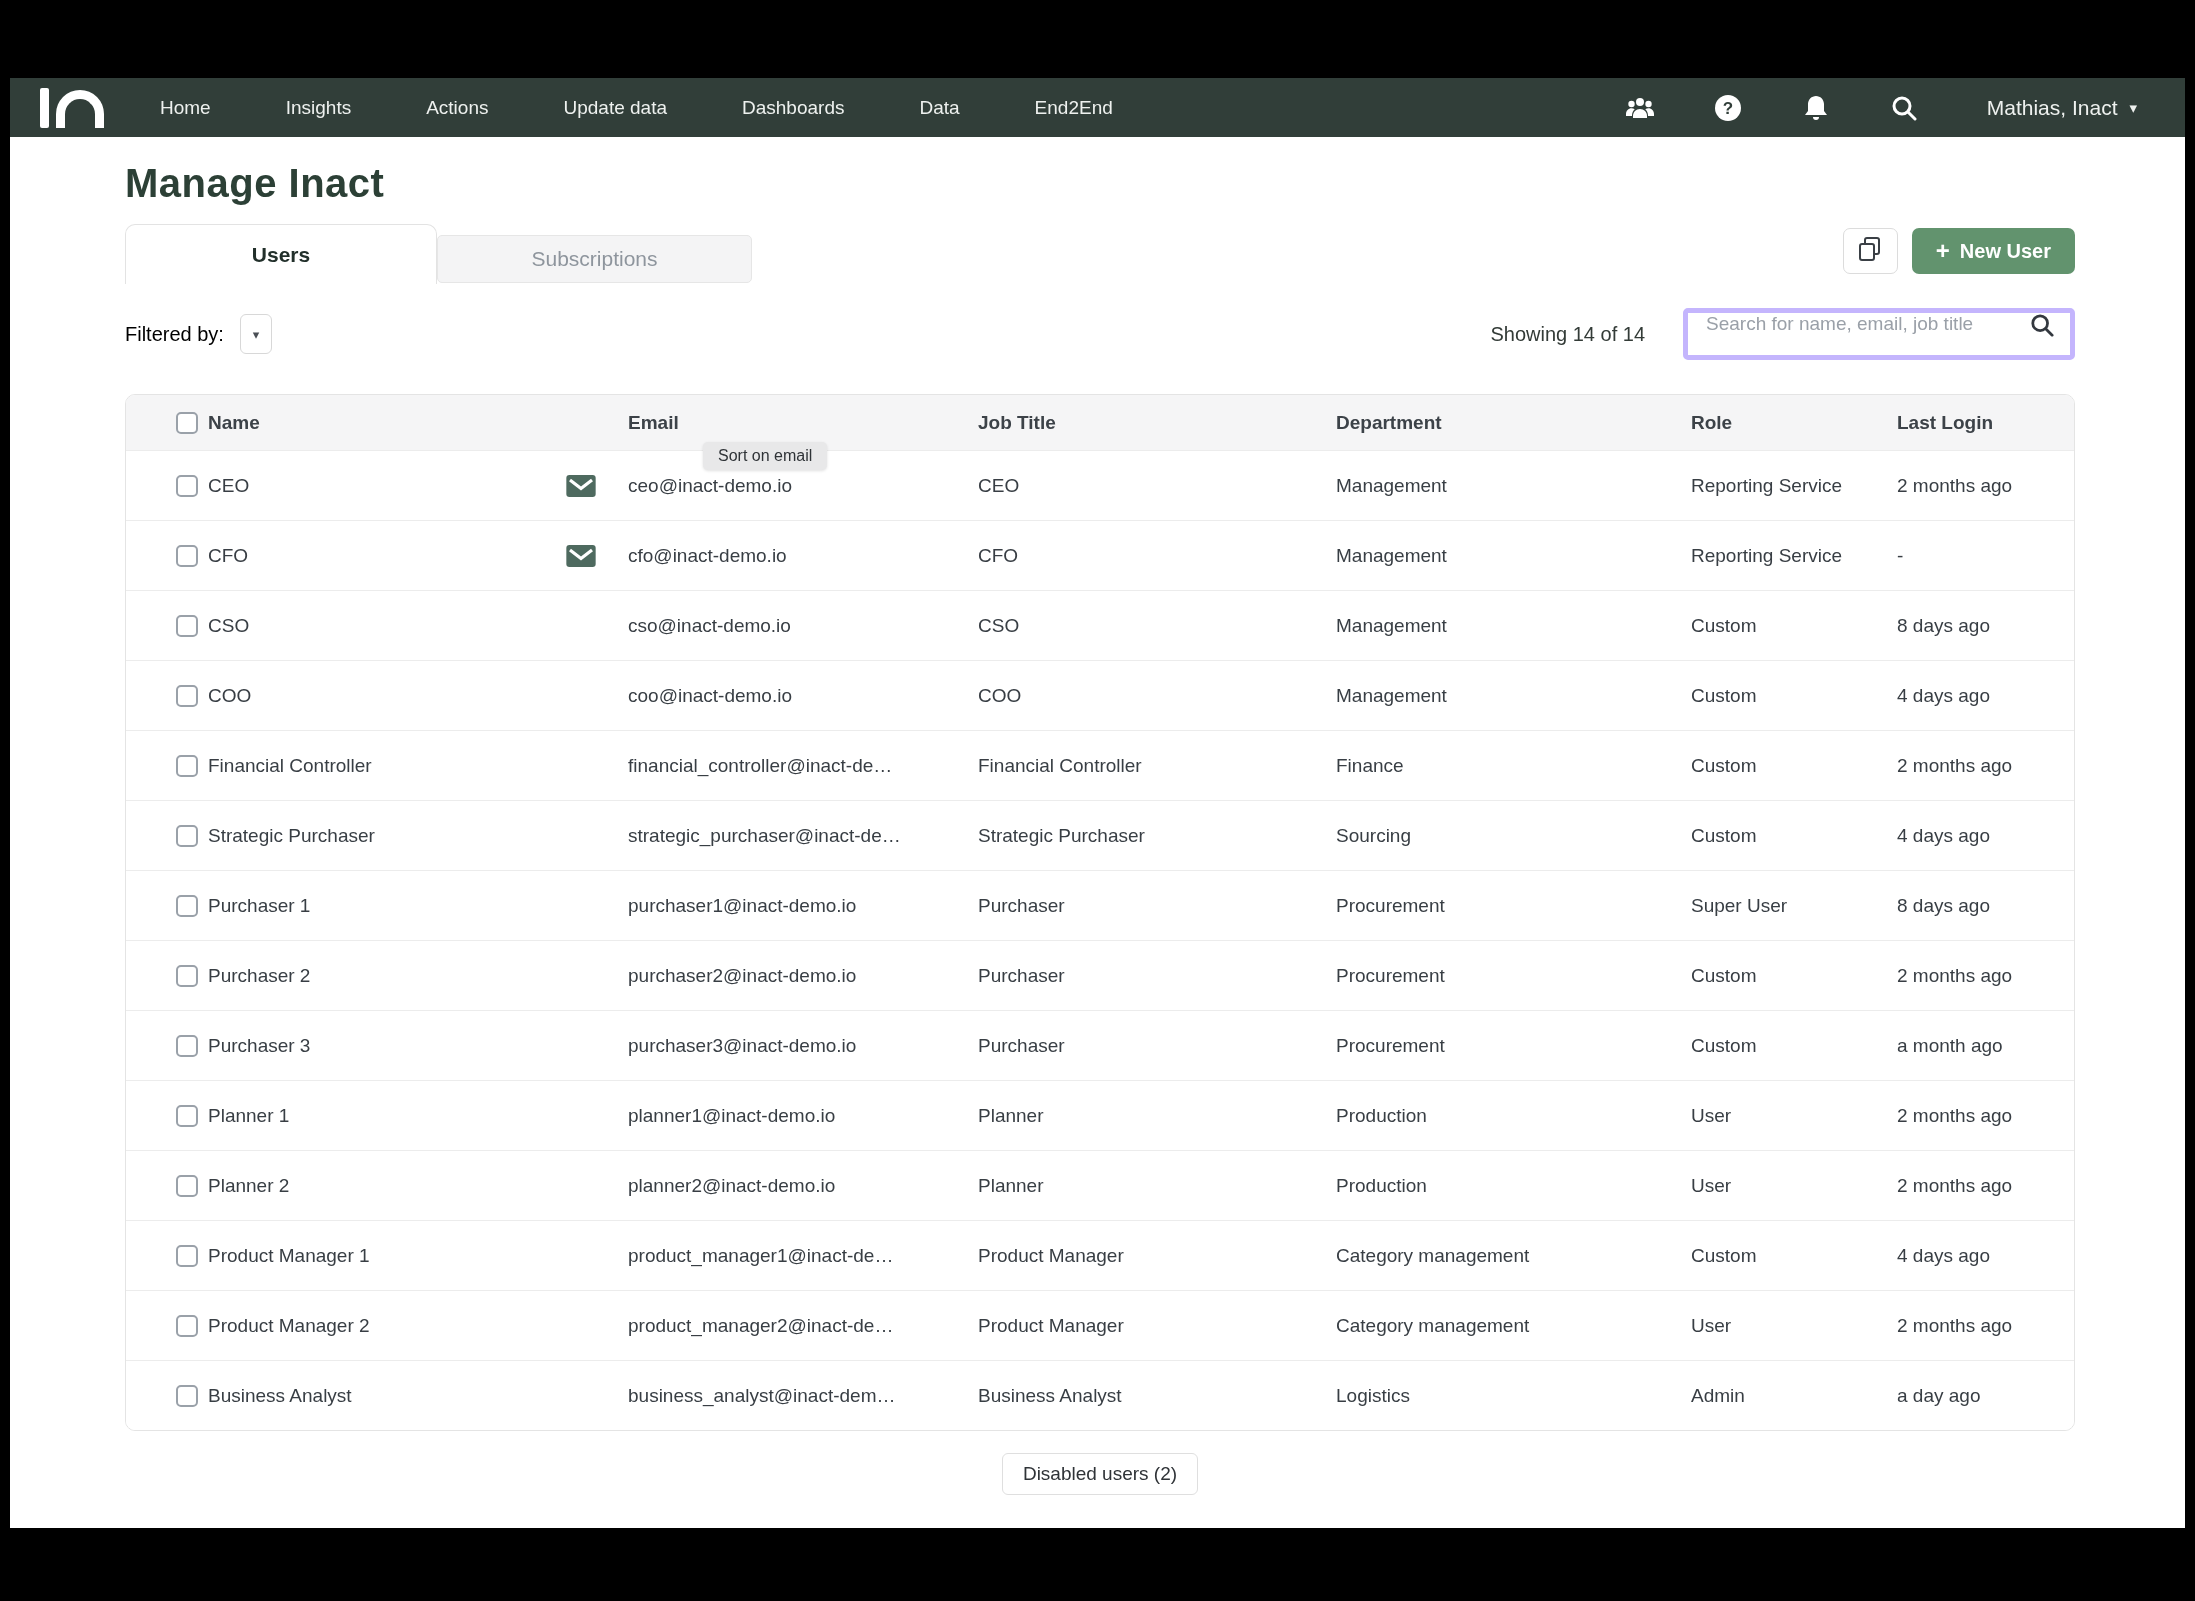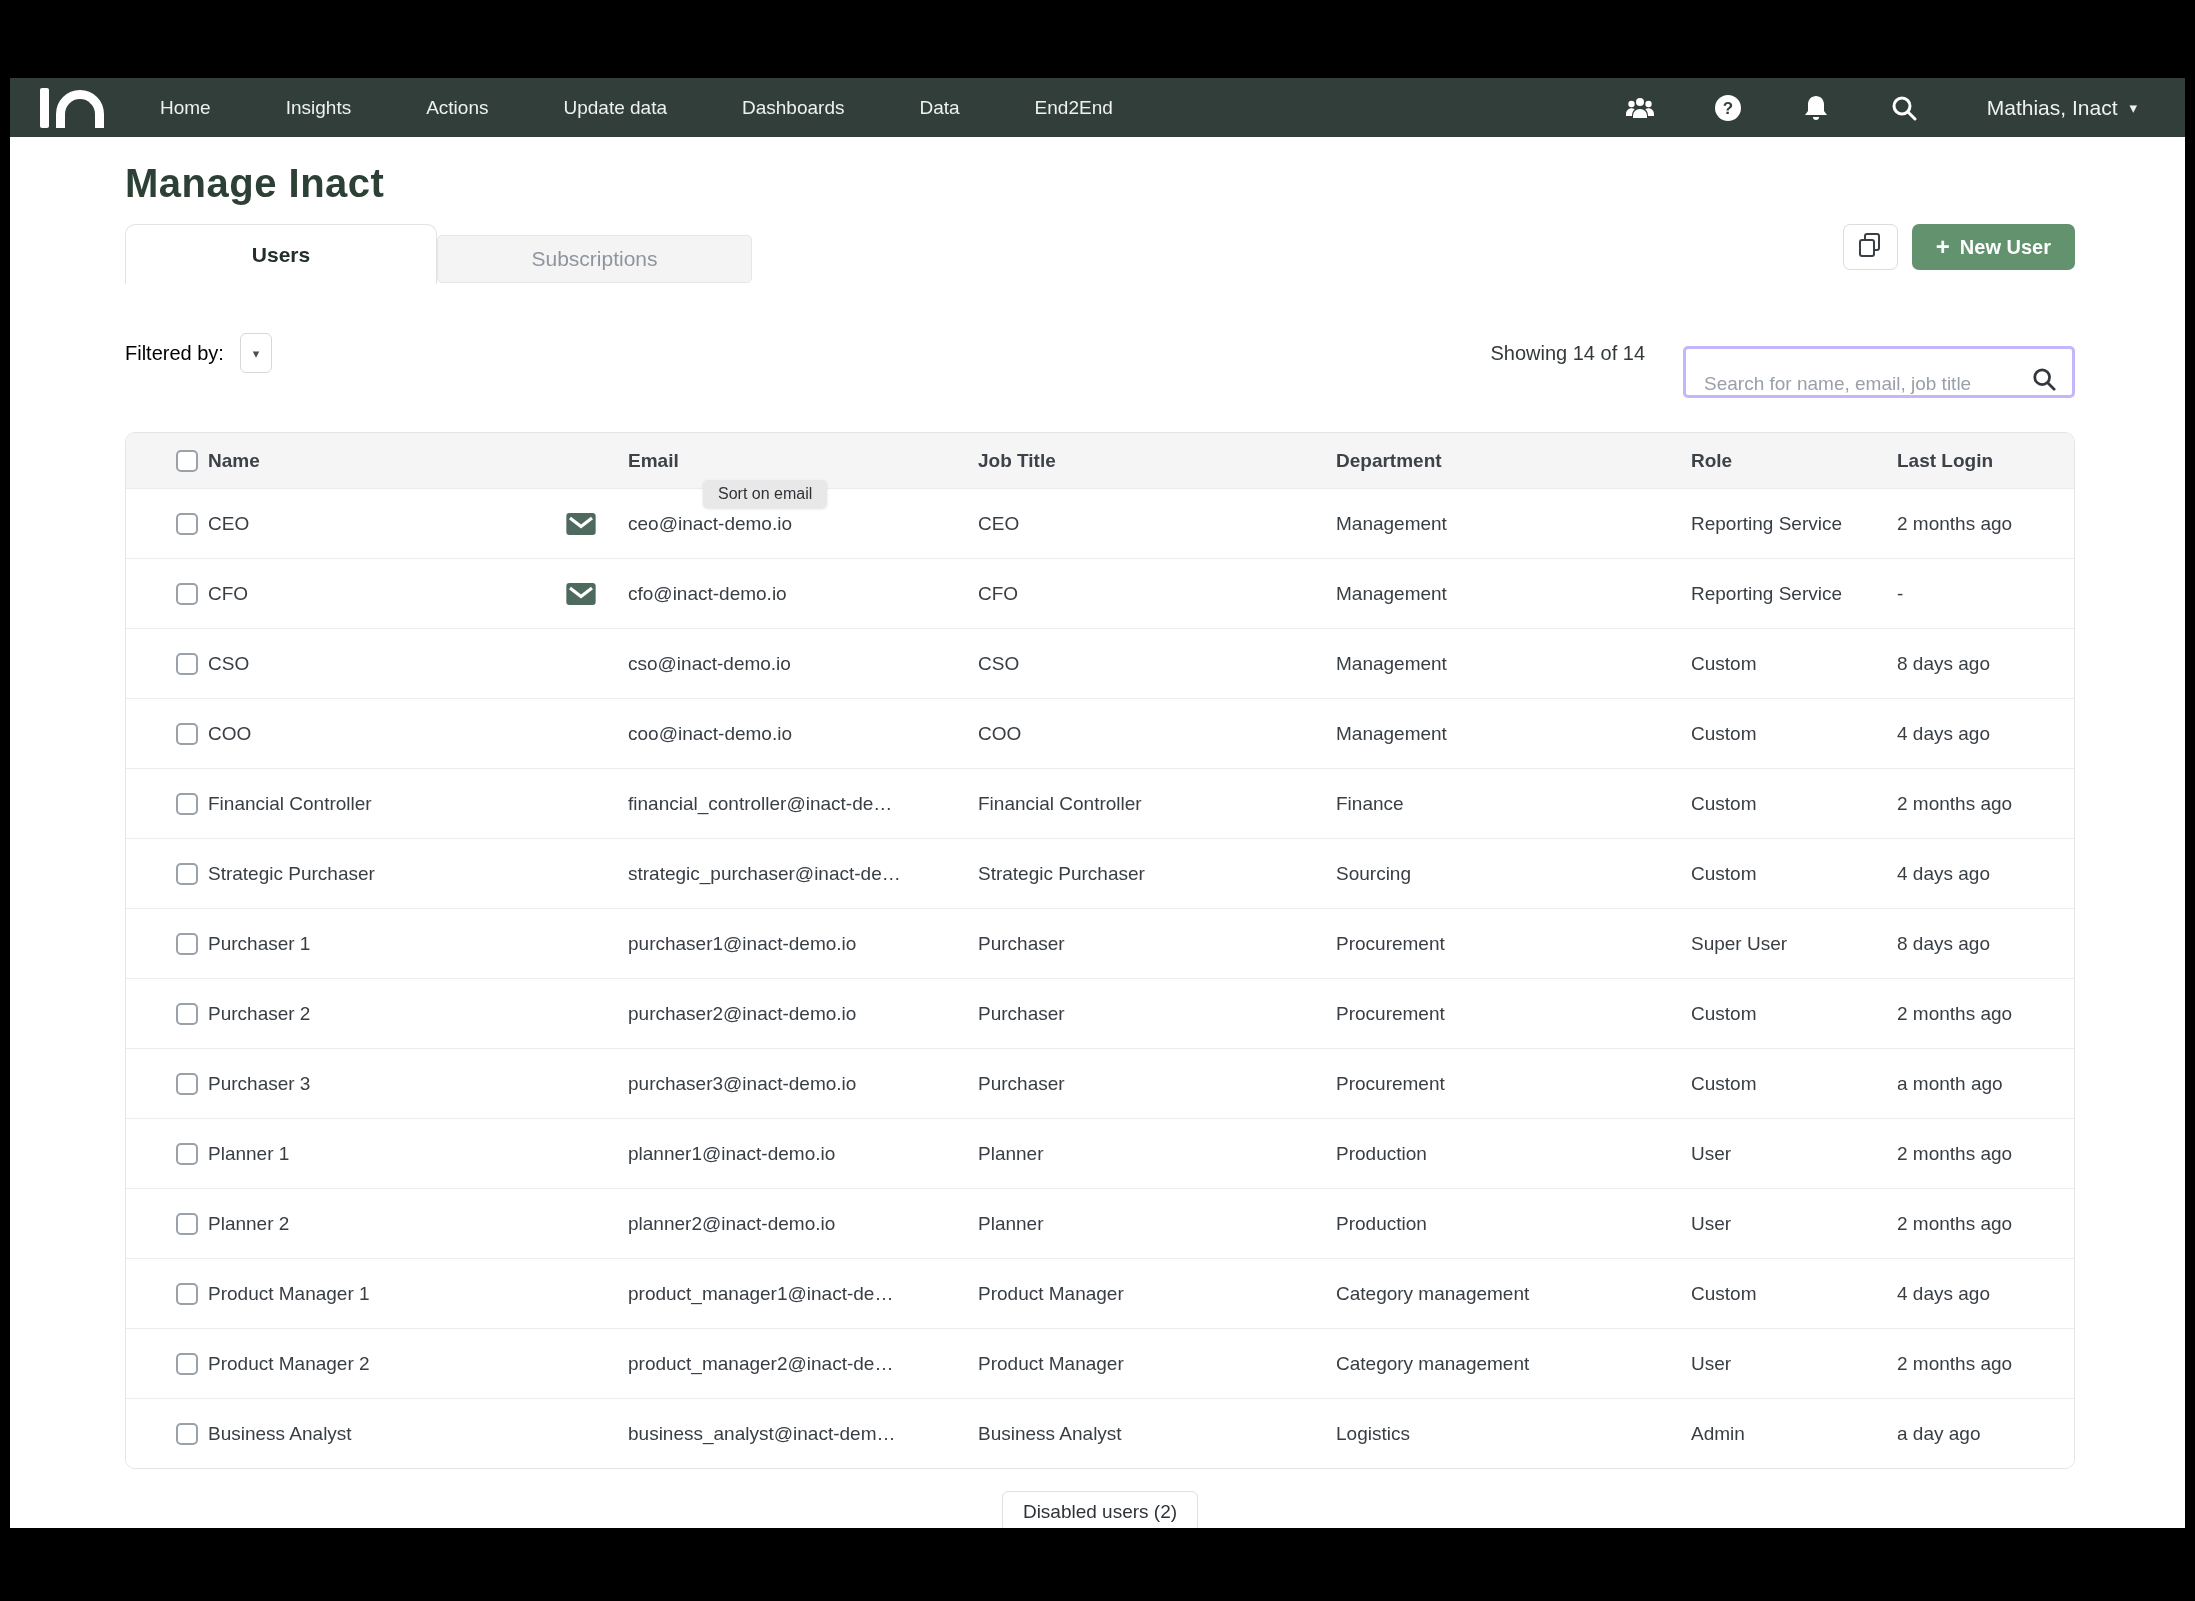--- a/index.html
+++ b/index.html
@@ -16,37 +16,37 @@
   .nav-item { color:#EEF1EF; text-decoration:none; cursor:pointer; white-space:nowrap; }
   .nav-right { margin-left:auto; display:flex; align-items:center; gap:58px; }
   .nav-icon { width:30px; height:30px; display:flex; align-items:center; justify-content:center; cursor:pointer; }
   .user-menu { display:flex; align-items:center; gap:12px; font-size:21px; cursor:pointer; margin-left:10px; white-space:nowrap; }
   .caret-down { font-size:15px; line-height:1; }
 
   
   .content { padding:24px 110px 0 115px; }
   .page-title { font-size:40px; font-weight:600; color:#2C4036; letter-spacing:0.5px; }
 
-  .tabs-row { display:flex; justify-content:space-between; align-items:flex-start; margin-top:18px; }
+  .tabs-row { display:flex; justify-content:space-between; align-items:center; margin-top:18px; }
   .tabs { display:flex; align-items:flex-end; }
   .tab { display:flex; align-items:center; justify-content:center; cursor:pointer; font-size:21px; }
   .tab-active { width:312px; height:60px; background:#fff; border:1px solid #E3E3E3; border-bottom:none; border-radius:10px 10px 0 0; font-weight:700; color:#22302B; position:relative; z-index:2; }
   .tab-inactive { width:315px; height:48px; background:#F4F4F5; border:1px solid #E6E6E6; border-radius:5px; color:#8E959D; margin-bottom:1px; }
   .tabs-actions { display:flex; align-items:center; gap:14px; padding-bottom:6px; }
   .icon-btn { width:55px; height:46px; background:#fff; border:1px solid #DCDCDC; border-radius:7px; display:flex; align-items:center; justify-content:center; cursor:pointer; }
   .btn-primary { height:46px; padding:0 24px; background:#62936E; color:#fff; border:none; border-radius:7px; font-size:20px; font-weight:700; display:flex; align-items:center; gap:10px; cursor:pointer; font-family:"Liberation Sans", sans-serif; }
   .btn-plus { font-size:24px; font-weight:700; line-height:1; }
 
   .filter-row { display:flex; justify-content:space-between; align-items:center; margin-top:24px; }
   .filter-left { display:flex; align-items:center; gap:16px; }
   .filter-label { font-size:20px; color:#000000; }
   .filter-dropdown { width:32px; height:40px; background:#fff; border:1px solid #D8D8D8; border-radius:6px; display:flex; align-items:center; justify-content:center; cursor:pointer; color:#4A4F55; font-size:13px; }
   .filter-right { display:flex; align-items:center; gap:38px; }
   .showing-text { font-size:20px; color:#333B37; }
-  .search-box { width:392px; height:52px; background:#fff; border:3px solid #c4b5fd; border-radius:5px; display:flex; align-items:flex-end; padding:0 16px 0 18px;margin-top:38px; }
+  .search-box { width:392px; height:52px; background:#fff; border:5px solid #c4b5fd; border-radius:5px; display:flex; align-items:flex-start; padding:0 16px 0 18px; }
   .search-box input { flex:1; border:none; outline:none; font-size:19px; color:#383E44; font-family:"Liberation Sans", sans-serif; background:transparent; }
   .search-box input::placeholder { color:#9AA0A8; }
 
   
   .table { margin-top:34px; border:1px solid #E4E4E4; border-radius:10px; position:relative; background:#fff; overflow:hidden; }
   .trow { display:grid; grid-template-columns:32px 358px 62px 350px 358px 355px 206px 1fr; align-items:center; padding:0 20px 0 50px; }
   .thead { height:55px; background:#F5F5F6; font-weight:700; color:#3C4248; font-size:19px; }
   .tbody-row { height:70px; border-top:1px solid #ECECEC; font-size:19px; color:#383E44; background:#fff; }
   .cell { white-space:nowrap; overflow:hidden; }
   .checkbox { width:22px; height:22px; border:2px solid #9AA1A9; border-radius:5px; background:#fff; cursor:pointer; }

